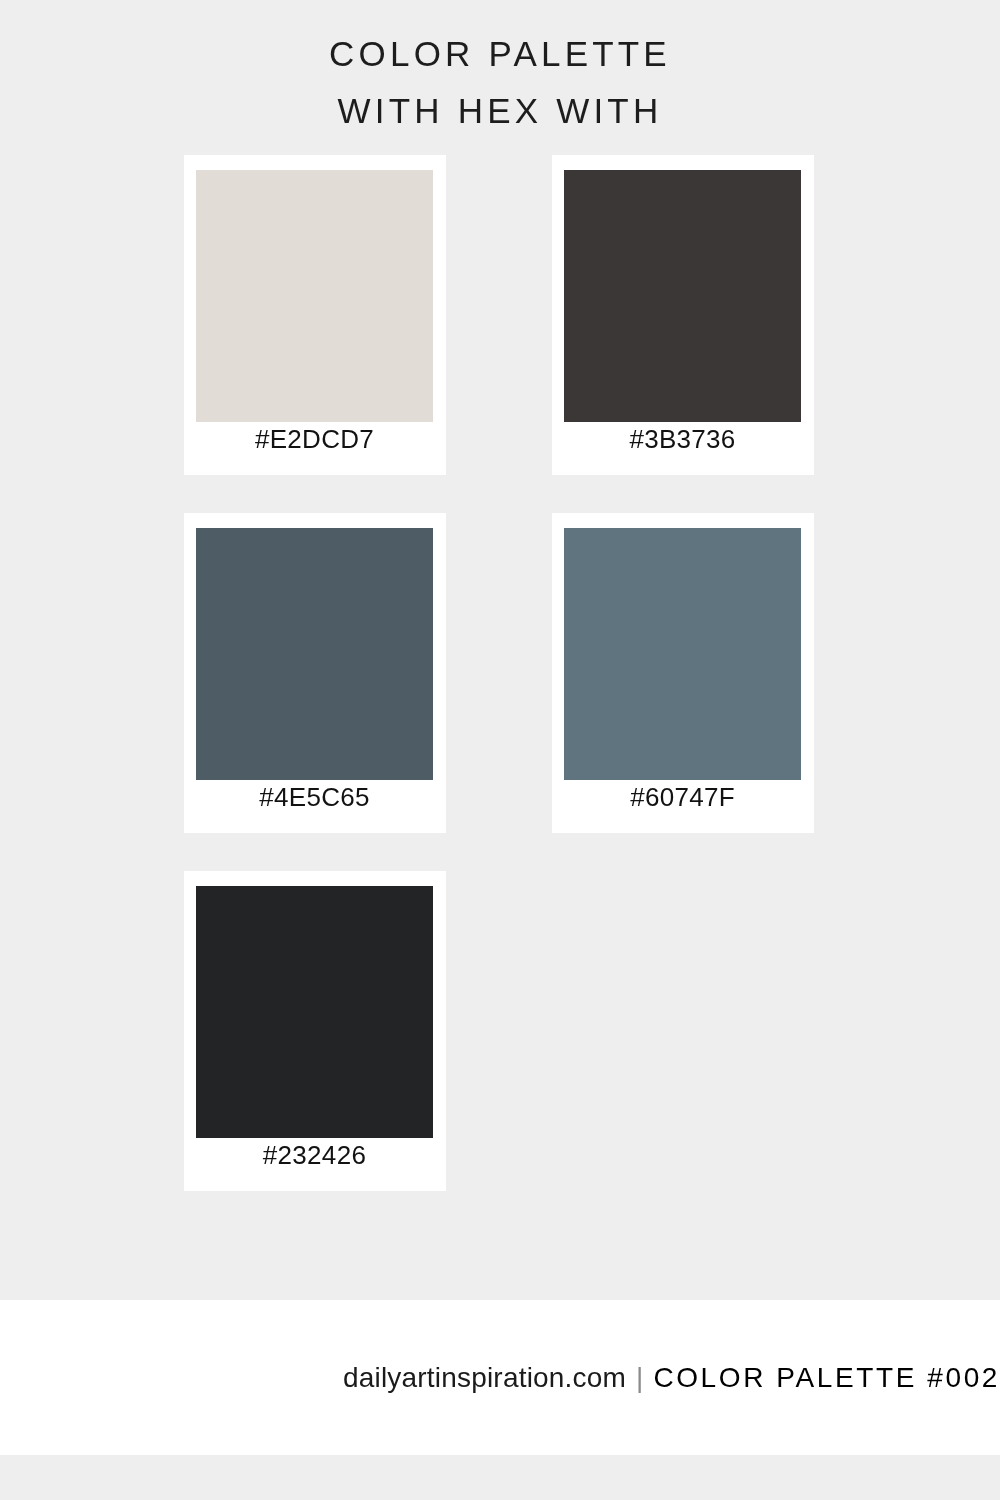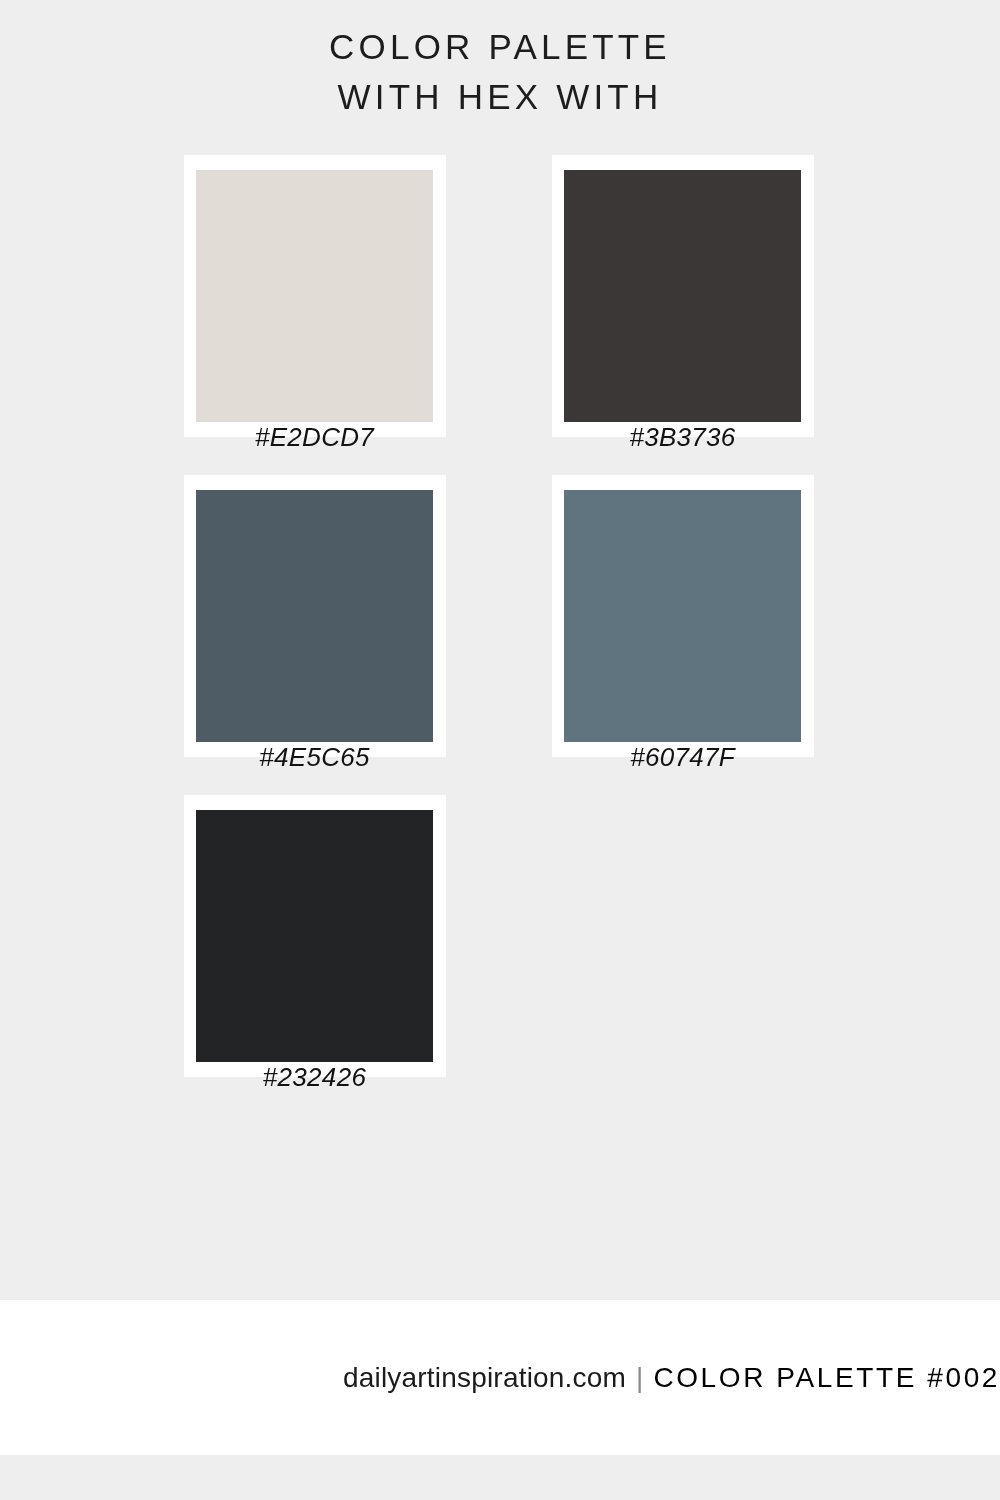--- a/index.html
+++ b/index.html
@@ -26,43 +26,43 @@
   }
   .title-line {
     display: block;
     font-family: "Liberation Sans", sans-serif;
     font-weight: 300;
     font-size: 35px;
     letter-spacing: 4.2px;
     color: #1d1d1d;
     line-height: 50px;
     white-space: nowrap;
+    margin-top: 7px;
   }
 
   
   .grid {
     position: absolute;
     top: 155px;
     left: 184px;
     width: 632px;
     display: grid;
     grid-template-columns: 262px 262px;
     column-gap: 106px;
     row-gap: 38px;
   }
   .card {
     background: #ffffff;
     width: 262px;
-    height: 282px;
+    height: 320px;
     box-sizing: border-box;
     padding: 15px 13px 0 12px;
     display: flex;
     flex-direction: column;
     align-items: stretch;
-    font-style: italic;
   }
   .chip {
     width: 100%;
     height: 252px;
     flex: none;
   }
   .hex {
     flex: 1;
     display: flex;
     align-items: center;

